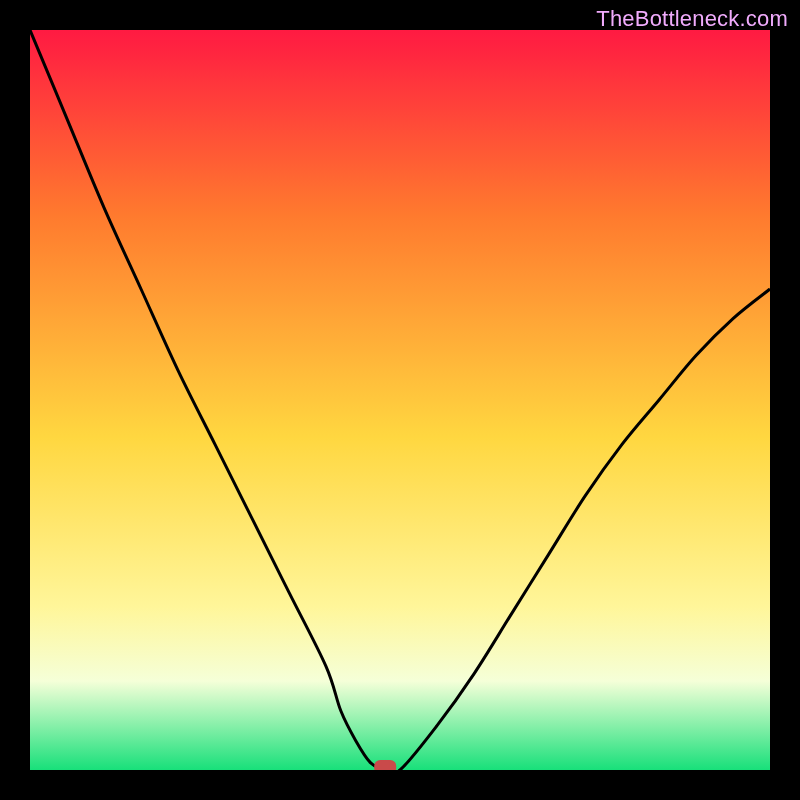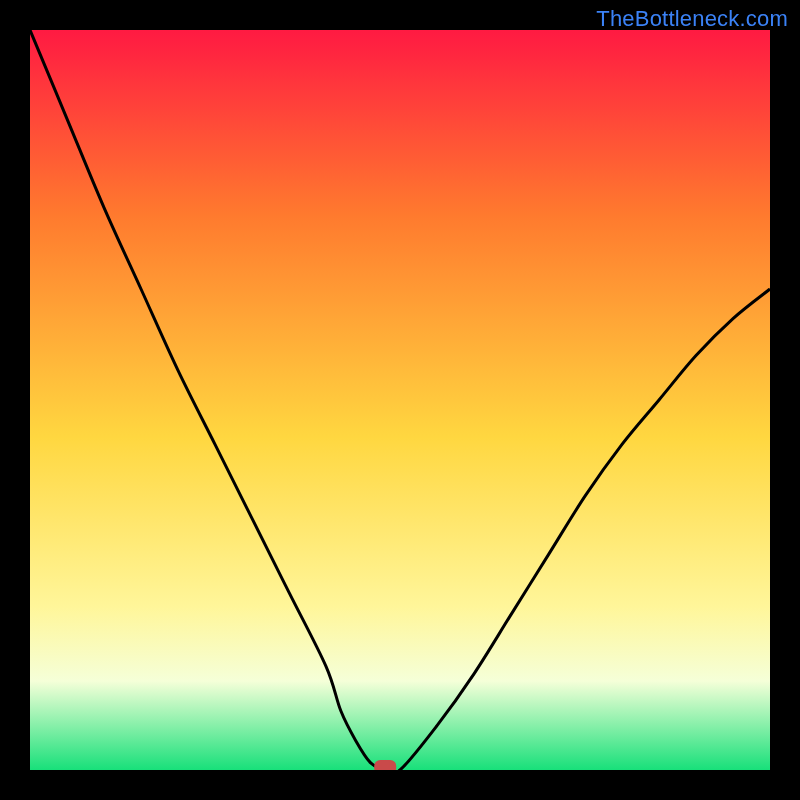--- a/index.html
+++ b/index.html
@@ -21,21 +21,21 @@
     position: absolute;
     left: 30px;
     top: 30px;
     width: 740px;
     height: 740px;
   }
   .watermark {
     position: absolute;
     top: 6px;
     right: 12px;
-    color: #3b82f6;
+    color: #f0abfc;
     font-size: 22px;
     font-weight: 500;
     letter-spacing: 0.2px;
     pointer-events: none;
   }
 </style>
 </head>
 <body>
 
 <div class="frame">

